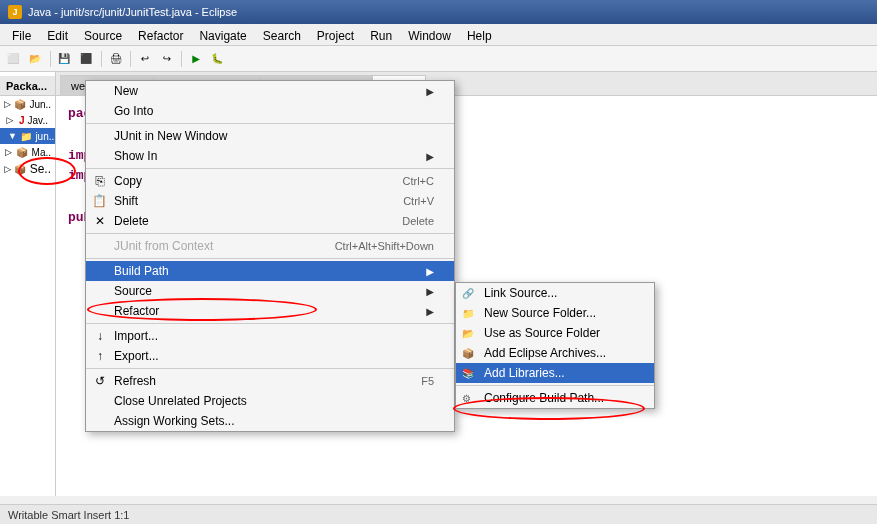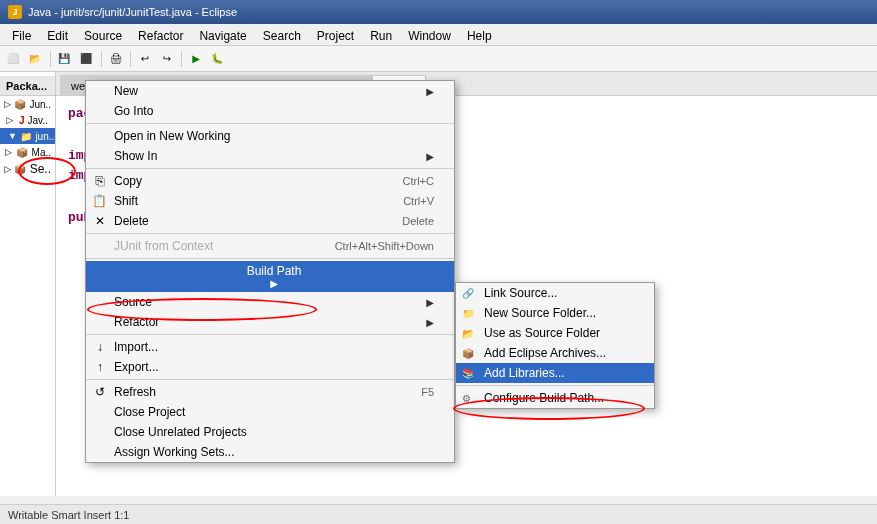--- a/index.html
+++ b/index.html
@@ -187,21 +187,20 @@
     .ctx-item {
       padding: 3px 20px 3px 28px;
       cursor: pointer;
       display: flex;
       align-items: center;
       justify-content: space-between;
       position: relative;
     }
     .ctx-item.highlighted {
       background: #c0c0c0;
-      flex-direction: column;
     }
     .ctx-item.disabled {
       color: #aaa;
       cursor: default;
     }
     .ctx-item .shortcut {
       color: #666;
       font-size: 11px;
       margin-left: 20px;
     }
@@ -386,21 +385,21 @@
 <div class="context-menu">
   <div class="ctx-item">
     <span>New</span>
     <span class="ctx-arrow">▶</span>
   </div>
   <div class="ctx-item">
     <span>Go Into</span>
   </div>
   <div class="ctx-separator"></div>
   <div class="ctx-item">
-    <span>Open in New Working</span>
+    <span>JUnit in New Window</span>
   </div>
   <div class="ctx-item">
     <span>Show In</span>
     <span class="ctx-arrow">▶</span>
   </div>
   <div class="ctx-separator"></div>
   <div class="ctx-item">
     <span class="icon-area">⎘</span>
     <span>Copy</span>
     <span class="shortcut">Ctrl+C</span>
@@ -440,23 +439,20 @@
   </div>
   <div class="ctx-item">
     <span class="icon-area">↑</span>
     <span>Export...</span>
   </div>
   <div class="ctx-separator"></div>
   <div class="ctx-item">
     <span class="icon-area">↺</span>
     <span>Refresh</span>
     <span class="shortcut">F5</span>
-  </div>
-  <div class="ctx-item">
-    <span>Close Project</span>
   </div>
   <div class="ctx-item">
     <span>Close Unrelated Projects</span>
   </div>
   <div class="ctx-item">
     <span>Assign Working Sets...</span>
   </div>
 </div>
 
 <div class="submenu">

